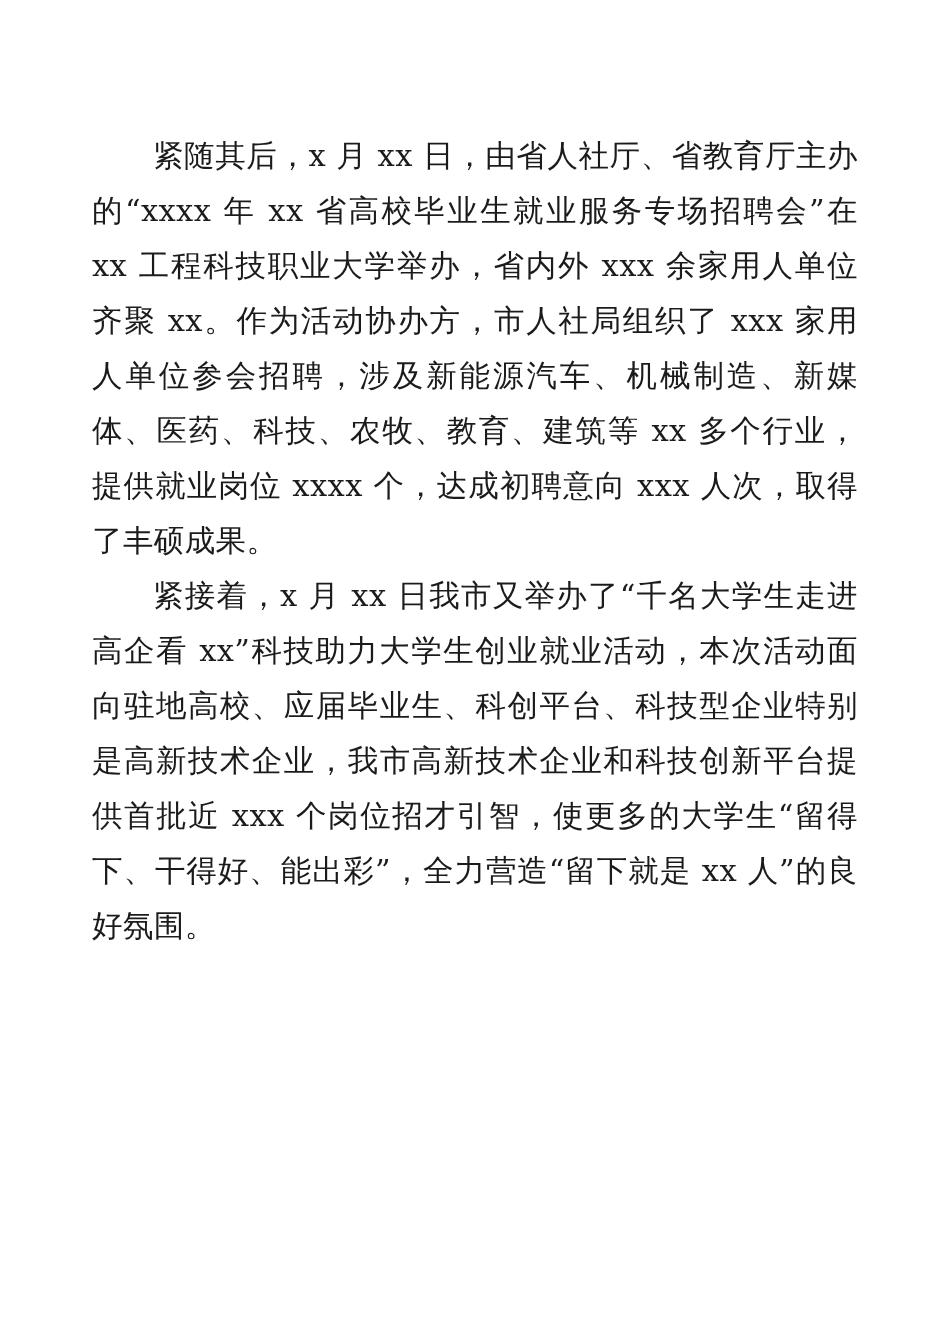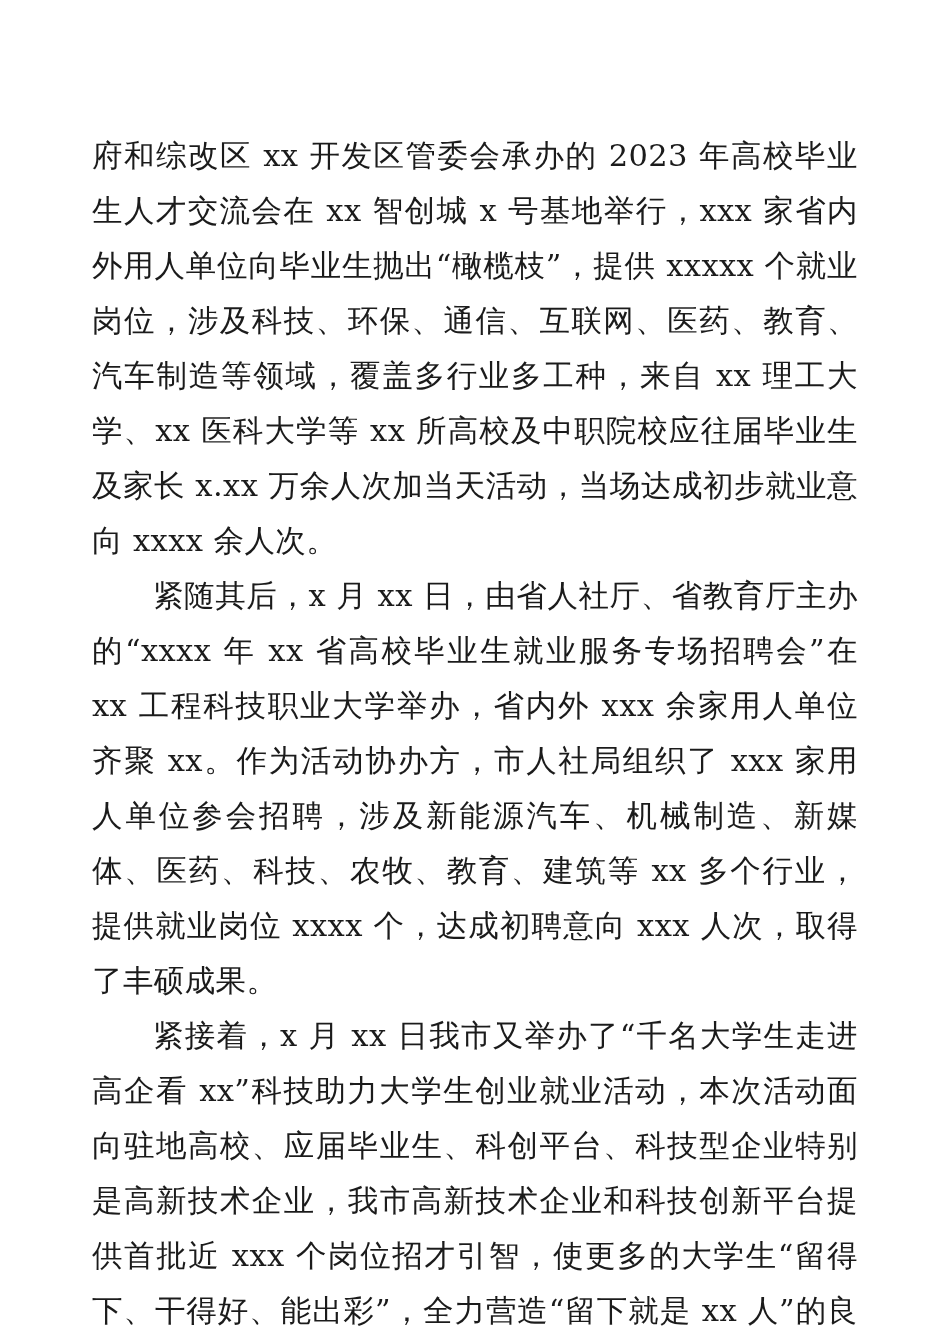--- a/index.html
+++ b/index.html
@@ -36,18 +36,17 @@
   }
   .para.indent {
     text-indent: 61px;
   }
 </style>
 </head>
 <body>
 
 <div class="page">
   <div class="doc-body">
-    <p class="para">府和综改区 xx 开发区管委会承办的 2023 年高校毕业生人才交流会在 xx 智创城 x 号基地举行，xxx 家省内外用人单位向毕业生抛出“橄榄枝”，提供 xxxxx 个就业岗位，涉及科技、环保、通信、互联网、医药、教育、汽车制造等领域，覆盖多行业多工种，来自 xx 理工大学、xx 医科大学等 xx 所高校及中职院校应往届毕业生及家长 x.xx 万余人次加当天活动，当场达成初步就业意向 xxxx 余人次。</p>
     <p class="para indent">紧随其后，x 月 xx 日，由省人社厅、省教育厅主办的“xxxx 年 xx 省高校毕业生就业服务专场招聘会”在 xx 工程科技职业大学举办，省内外 xxx 余家用人单位齐聚 xx。作为活动协办方，市人社局组织了 xxx 家用人单位参会招聘，涉及新能源汽车、机械制造、新媒体、医药、科技、农牧、教育、建筑等 xx 多个行业，提供就业岗位 xxxx 个，达成初聘意向 xxx 人次，取得了丰硕成果。</p>
     <p class="para indent">紧接着，x 月 xx 日我市又举办了“千名大学生走进高企看 xx”科技助力大学生创业就业活动，本次活动面向驻地高校、应届毕业生、科创平台、科技型企业特别是高新技术企业，我市高新技术企业和科技创新平台提供首批近 xxx 个岗位招才引智，使更多的大学生“留得下、干得好、能出彩”，全力营造“留下就是 xx 人”的良好氛围。</p>
 
   </div>
 </div>
 
 </body></html>

